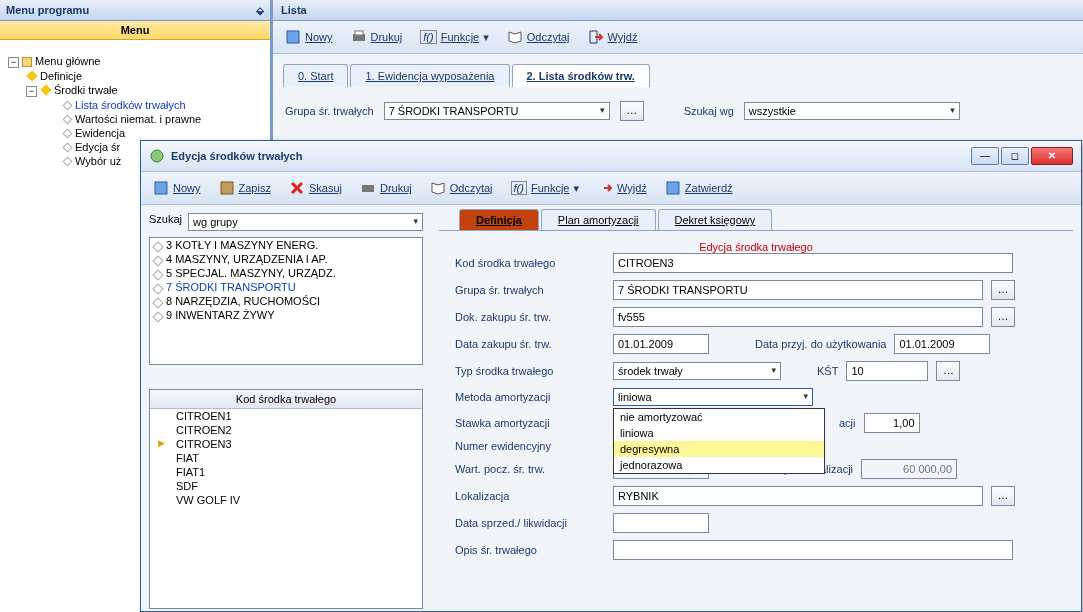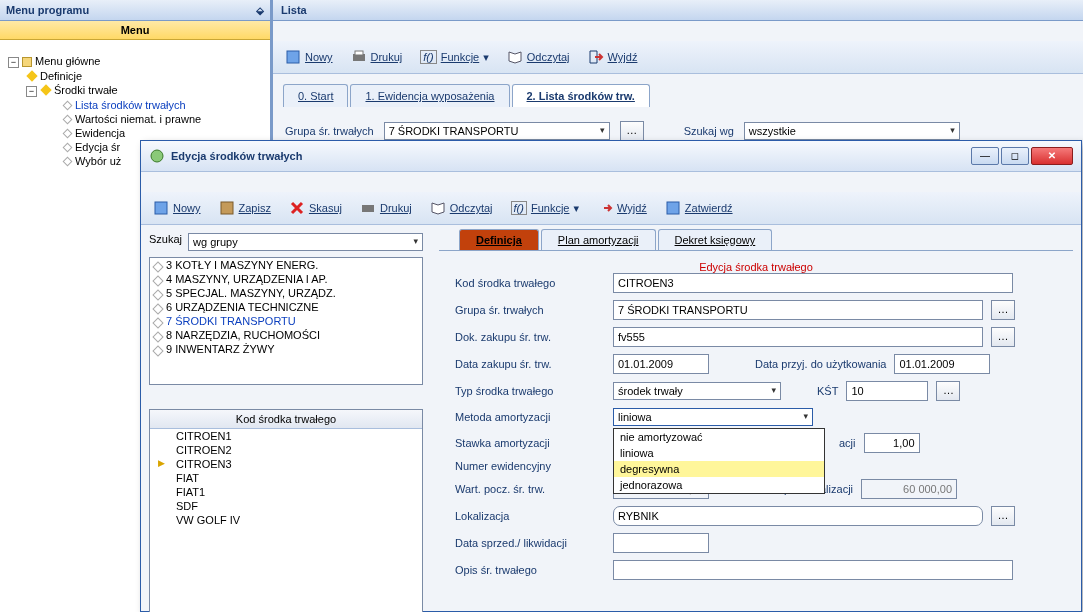--- a/index.html
+++ b/index.html
@@ -21,21 +21,21 @@
 .tree-icon { display: inline-block; width: 10px; height: 10px; margin-right: 3px; vertical-align: middle; }
 .folder-icon { background: #f5d67a; border: 1px solid #b8962e; }
 .diamond-y { width: 8px; height: 8px; background: #f5c518; transform: rotate(45deg); display: inline-block; margin: 0 4px 0 2px; }
 .diamond-g { width: 7px; height: 7px; background: #fff; border:1px solid #aaa; transform: rotate(45deg); display: inline-block; margin: 0 4px 0 2px; }
 .tree-label { color: #000; }
 .tree-label.blue { color: #0b3fbf; }
 
 
 .right-panel { flex: 1; background: #f1f4f9; border-left: 1px solid #7a9ac9; }
 .right-header { background: linear-gradient(#e8eff9,#c4d6ef); border-bottom: 1px solid #7a9ac9; padding: 4px 8px; font-weight: bold; color: #1a3a6e; }
-.toolbar { background: linear-gradient(#eef3fb,#d8e4f3); padding: 6px 8px; border-bottom: 1px solid #a9bedd; display: flex; gap: 10px; align-items: center; margin-top: 20px; }
+.toolbar { background: linear-gradient(#eef3fb,#d8e4f3); padding: 6px 8px; border-bottom: 1px solid #a9bedd; display: flex; gap: 10px; align-items: center; }
 .tbtn { display: inline-flex; align-items: center; gap: 4px; color: #1a3a6e; cursor: pointer; padding: 2px 4px; }
 .tbtn u { text-decoration: underline; }
 .tabs-row { padding: 10px 10px 0 10px; display: flex; gap: 2px; }
 .tab { border: 1px solid #8ca5c9; border-bottom: none; background: #eaf0f9; padding: 5px 14px; border-radius: 3px 3px 0 0; color: #1a3a6e; }
 .tab.active { background: #fff; font-weight: bold; }
 .filter-row { padding: 14px 12px; display: flex; align-items: center; gap: 10px; }
 .filter-row label { color: #1a3a6e; }
 .combo { border: 1px solid #7a8aa5; background: #fff; padding: 2px 20px 2px 4px; position: relative; display: inline-block; }
 .combo::after { content: "▾"; position: absolute; right: 4px; top: 2px; font-size: 9px; color: #333; }
 .sq-btn { width: 24px; height: 20px; border: 1px solid #7a8aa5; background: linear-gradient(#fdfdfd,#e3e8f0); text-align: center; line-height: 16px; cursor: pointer; }
@@ -209,21 +209,20 @@
   <div class="dlg-body">
     <div class="dlg-left">
       <div class="search-row">
         <span>Szukaj</span>
         <span class="combo" style="flex:1">wg grupy</span>
       </div>
       <div class="listbox">
         <div class="item">3 KOTŁY I MASZYNY ENERG.</div>
         <div class="item">4 MASZYNY, URZĄDZENIA I AP.</div>
         <div class="item">5 SPECJAL. MASZYNY, URZĄDZ.</div>
-        <div class="item">6 URZĄDZENIA TECHNICZNE</div>
         <div class="item sel">7 ŚRODKI TRANSPORTU</div>
         <div class="item">8 NARZĘDZIA, RUCHOMOŚCI</div>
         <div class="item">9 INWENTARZ ŻYWY</div>
       </div>
       <div class="grid">
         <div class="grid-head">Kod środka trwałego</div>
         <div class="grid-row">CITROEN1</div>
         <div class="grid-row">CITROEN2</div>
         <div class="grid-row sel">CITROEN3</div>
         <div class="grid-row">FIAT</div>
@@ -302,21 +301,21 @@
         <div class="frow">
             <span class="lab">Wart. pocz. śr. trw.</span>
             <input class="txt ro" style="width: 96px; text-align: right;" value="60 000,00">
             <span style="width:30px"></span>
             <span style="color:#1a3a6e">Wart. po aktualizacji</span>
             <input class="txt ro" style="width: 96px; text-align: right;" value="60 000,00">
           </div>
 
         <div class="frow">
             <span class="lab">Lokalizacja</span>
-            <input class="txt" style="width: 370px; border-radius: 7px;" value="RYBNIK">
+            <input class="txt" style="width: 370px;" value="RYBNIK">
             <span class="sq-btn">…</span>
           </div>
 
         <div class="frow">
             <span class="lab">Data sprzed./ likwidacji</span>
             <input class="txt" style="width: 96px;">
           </div>
 
         <div class="frow">
             <span class="lab">Opis śr. trwałego</span>

